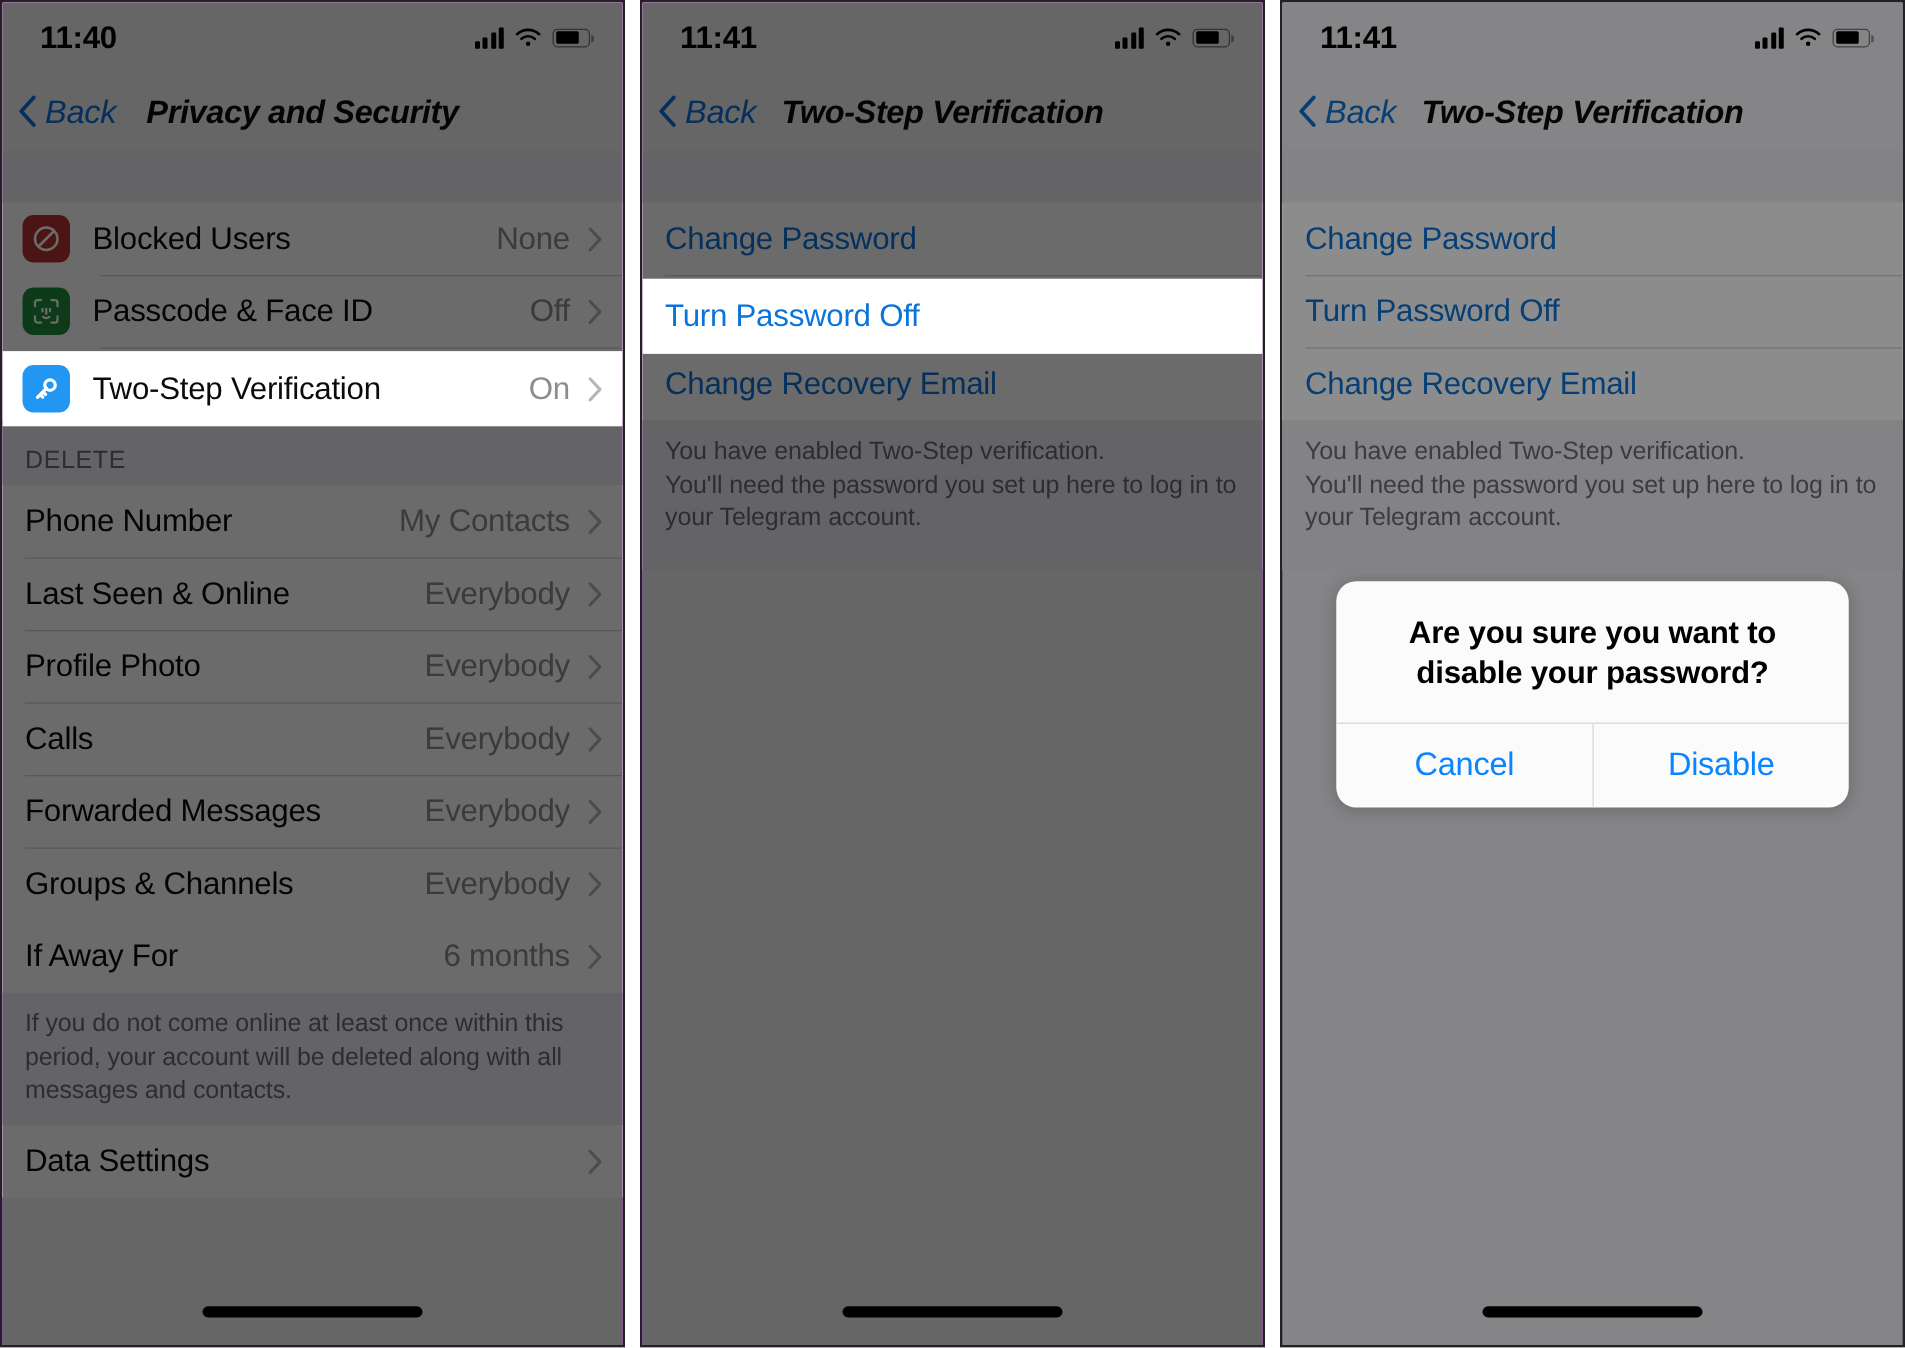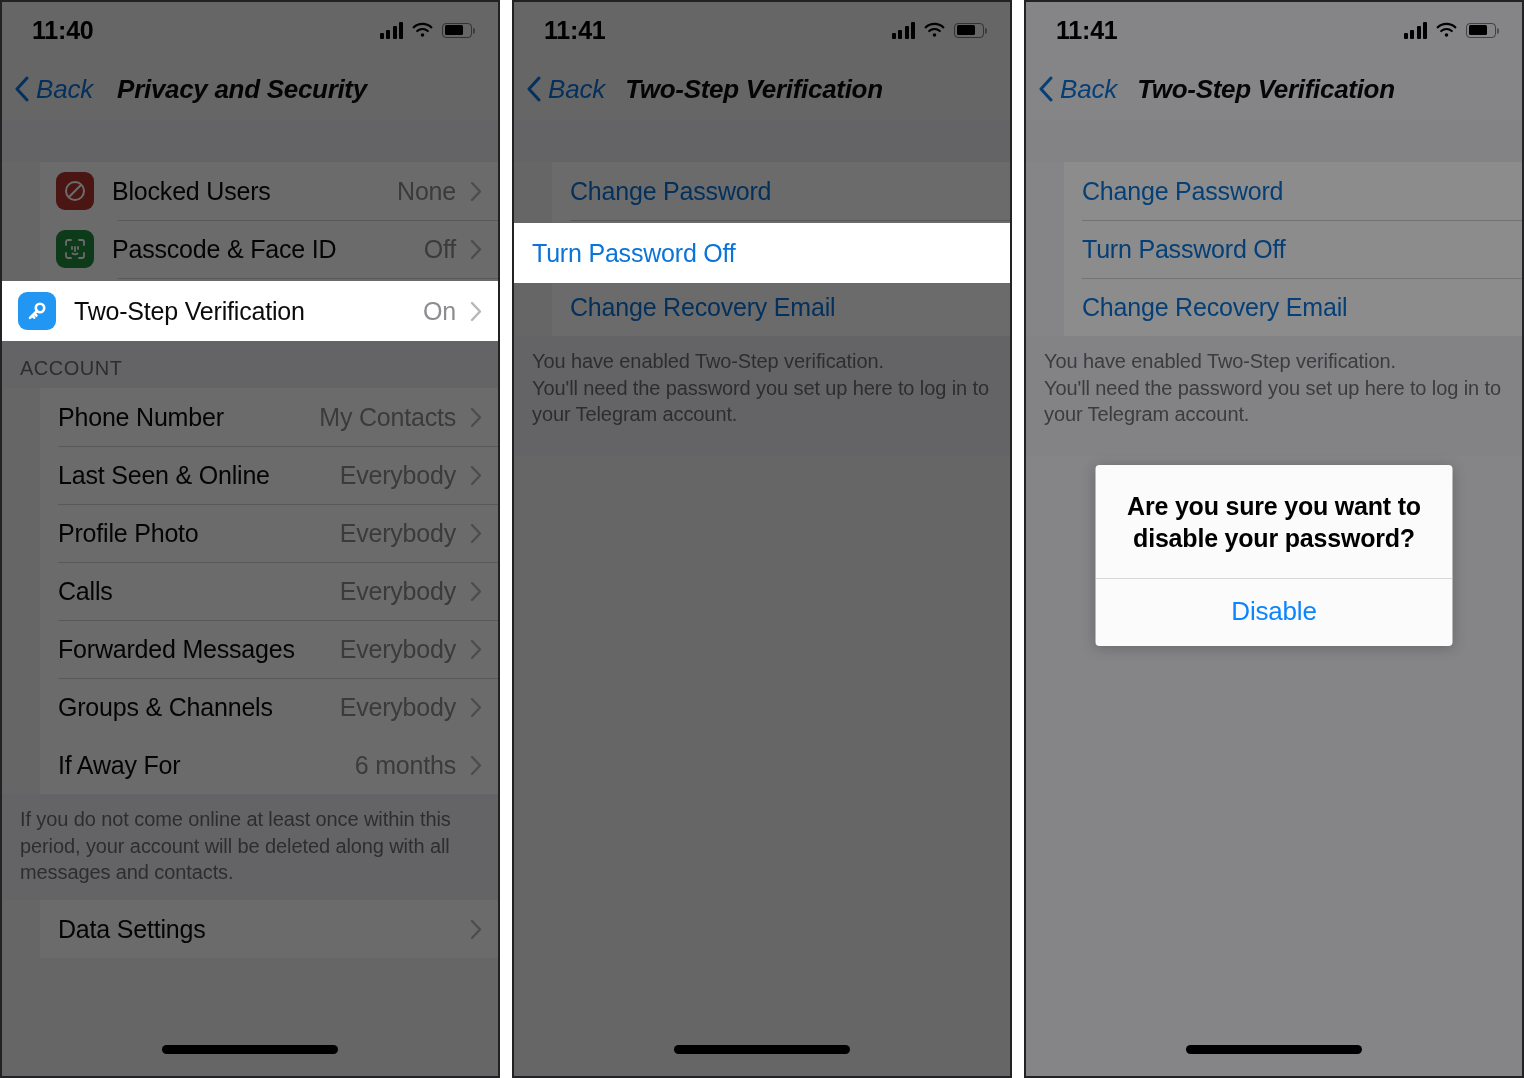--- a/index.html
+++ b/index.html
@@ -112,21 +112,21 @@
     text-align: center;
     font-size: 26px;
     font-weight: 700;
     color: #0b0b0c;
     letter-spacing: -0.3px;
     pointer-events: none;
   }
 
   
   .gap { background: #efeff4; }
-  .group { background: #ffffff; margin-left: 38px; }
+  .group { background: #ffffff; }
   .row {
     position: relative;
     height: 58px;
     display: flex;
     align-items: center;
     padding: 0 16px 0 18px;
     background: #ffffff;
     cursor: pointer;
   }
   .row + .row::before {
@@ -204,23 +204,23 @@
     background: #000;
   }
 
   
   .alert {
     position: absolute;
     z-index: 80;
     left: 50%;
     transform: translateX(-50%);
     top: 463px;
-    width: 357px;
+    width: 410px;
     background: #fbfbfb;
-    border-radius: 4px;
+    border-radius: 16px;
     box-shadow: 0 2px 14px rgba(0,0,0,.22);
     overflow: hidden;
   }
   .alert-body {
     padding: 26px 26px 24px 26px;
     text-align: center;
   }
   .alert-title {
     font-size: 25px;
     font-weight: 700;
@@ -322,21 +322,21 @@
           </span>
           <span class="row-label">Two-Step Verification</span>
           <span class="row-value">On</span>
           <svg class="chev-right" viewBox="0 0 12 21">
               <path d="M2 2l8 8.5L2 19" stroke="#9a9a9f" stroke-width="2.4" fill="none" stroke-linecap="round" stroke-linejoin="round"></path>
             </svg>
         </div>
       </div>
 
       <div class="gap" style="height:52px;display:flex;align-items:flex-end">
-        <div class="section-header">ACCOUNT</div>
+        <div class="section-header">DELETE</div>
       </div>
 
       <div class="group">
         <div class="row">
           <span class="row-label">Phone Number</span>
           <span class="row-value">My Contacts</span>
           <svg class="chev-right" viewBox="0 0 12 21">
               <path d="M2 2l8 8.5L2 19" stroke="#9a9a9f" stroke-width="2.4" fill="none" stroke-linecap="round" stroke-linejoin="round"></path>
             </svg>
         </div>
@@ -541,20 +541,21 @@
       </div>
     </div>
 
     <div class="scrim mid"></div>
 
     <div class="alert">
       <div class="alert-body">
         <div class="alert-title">Are you sure you want to disable your password?</div>
       </div>
       <div class="alert-actions">
+        <div class="alert-btn">Cancel</div>
         <div class="alert-btn">Disable</div>
       </div>
     </div>
 
     <div class="home-indicator"></div>
   </div>
 
 </div>
 
 </body></html>

